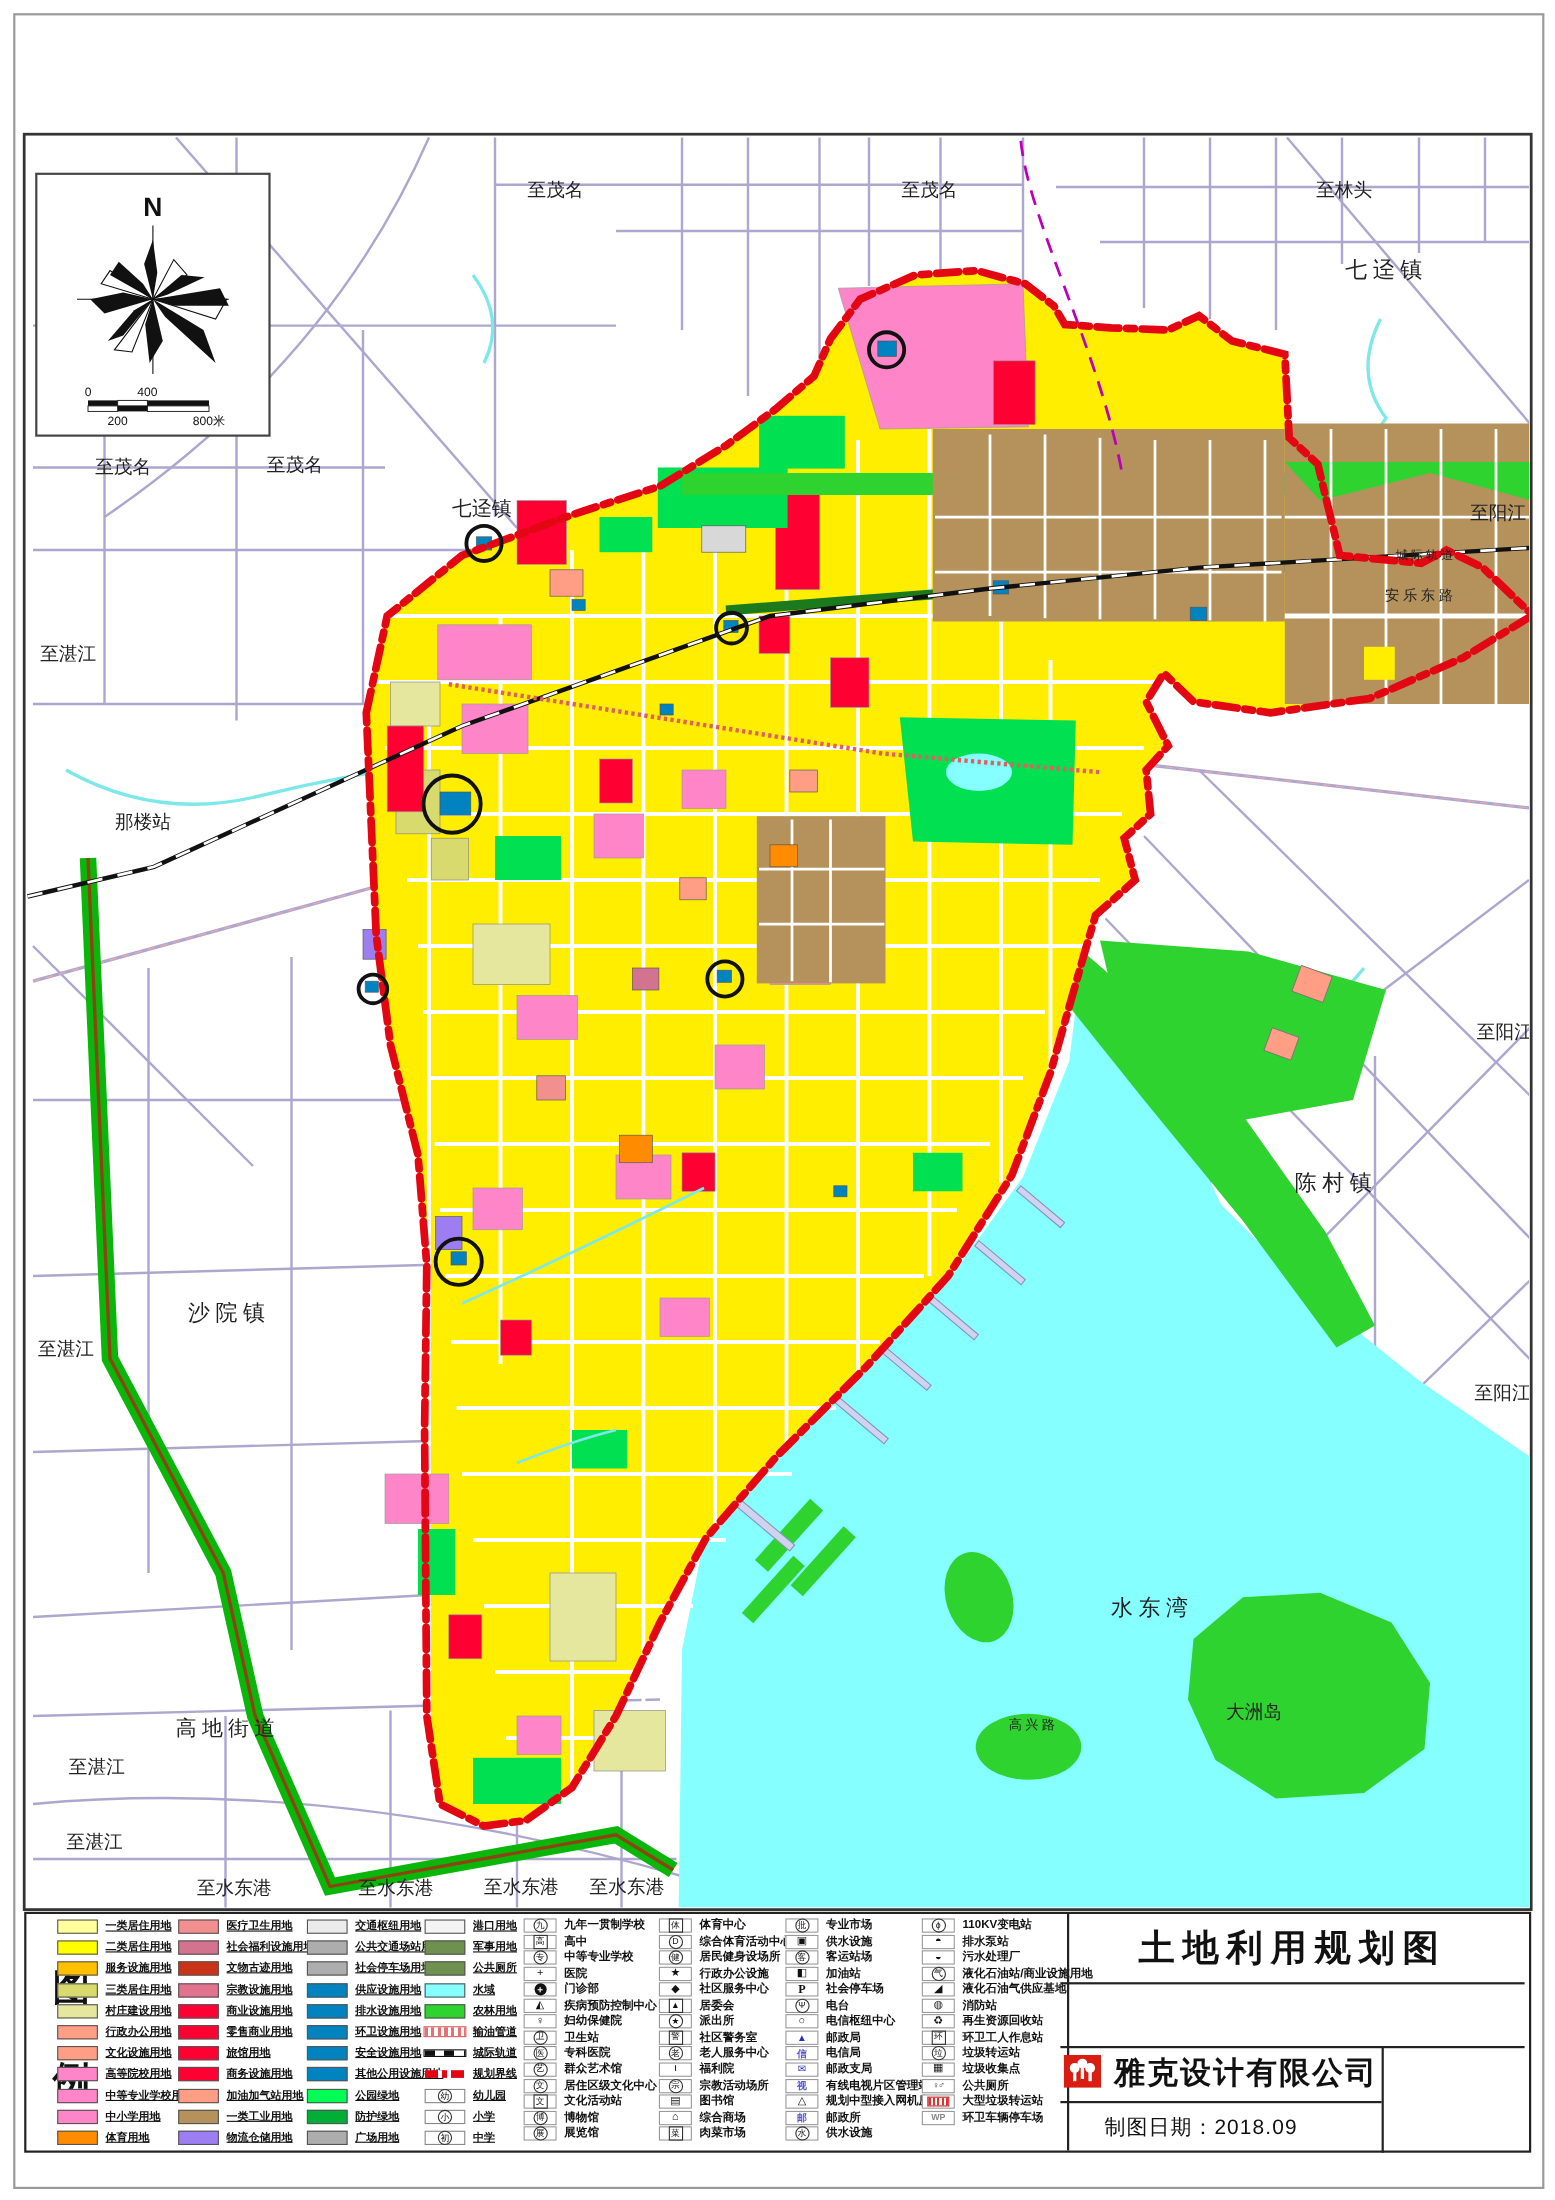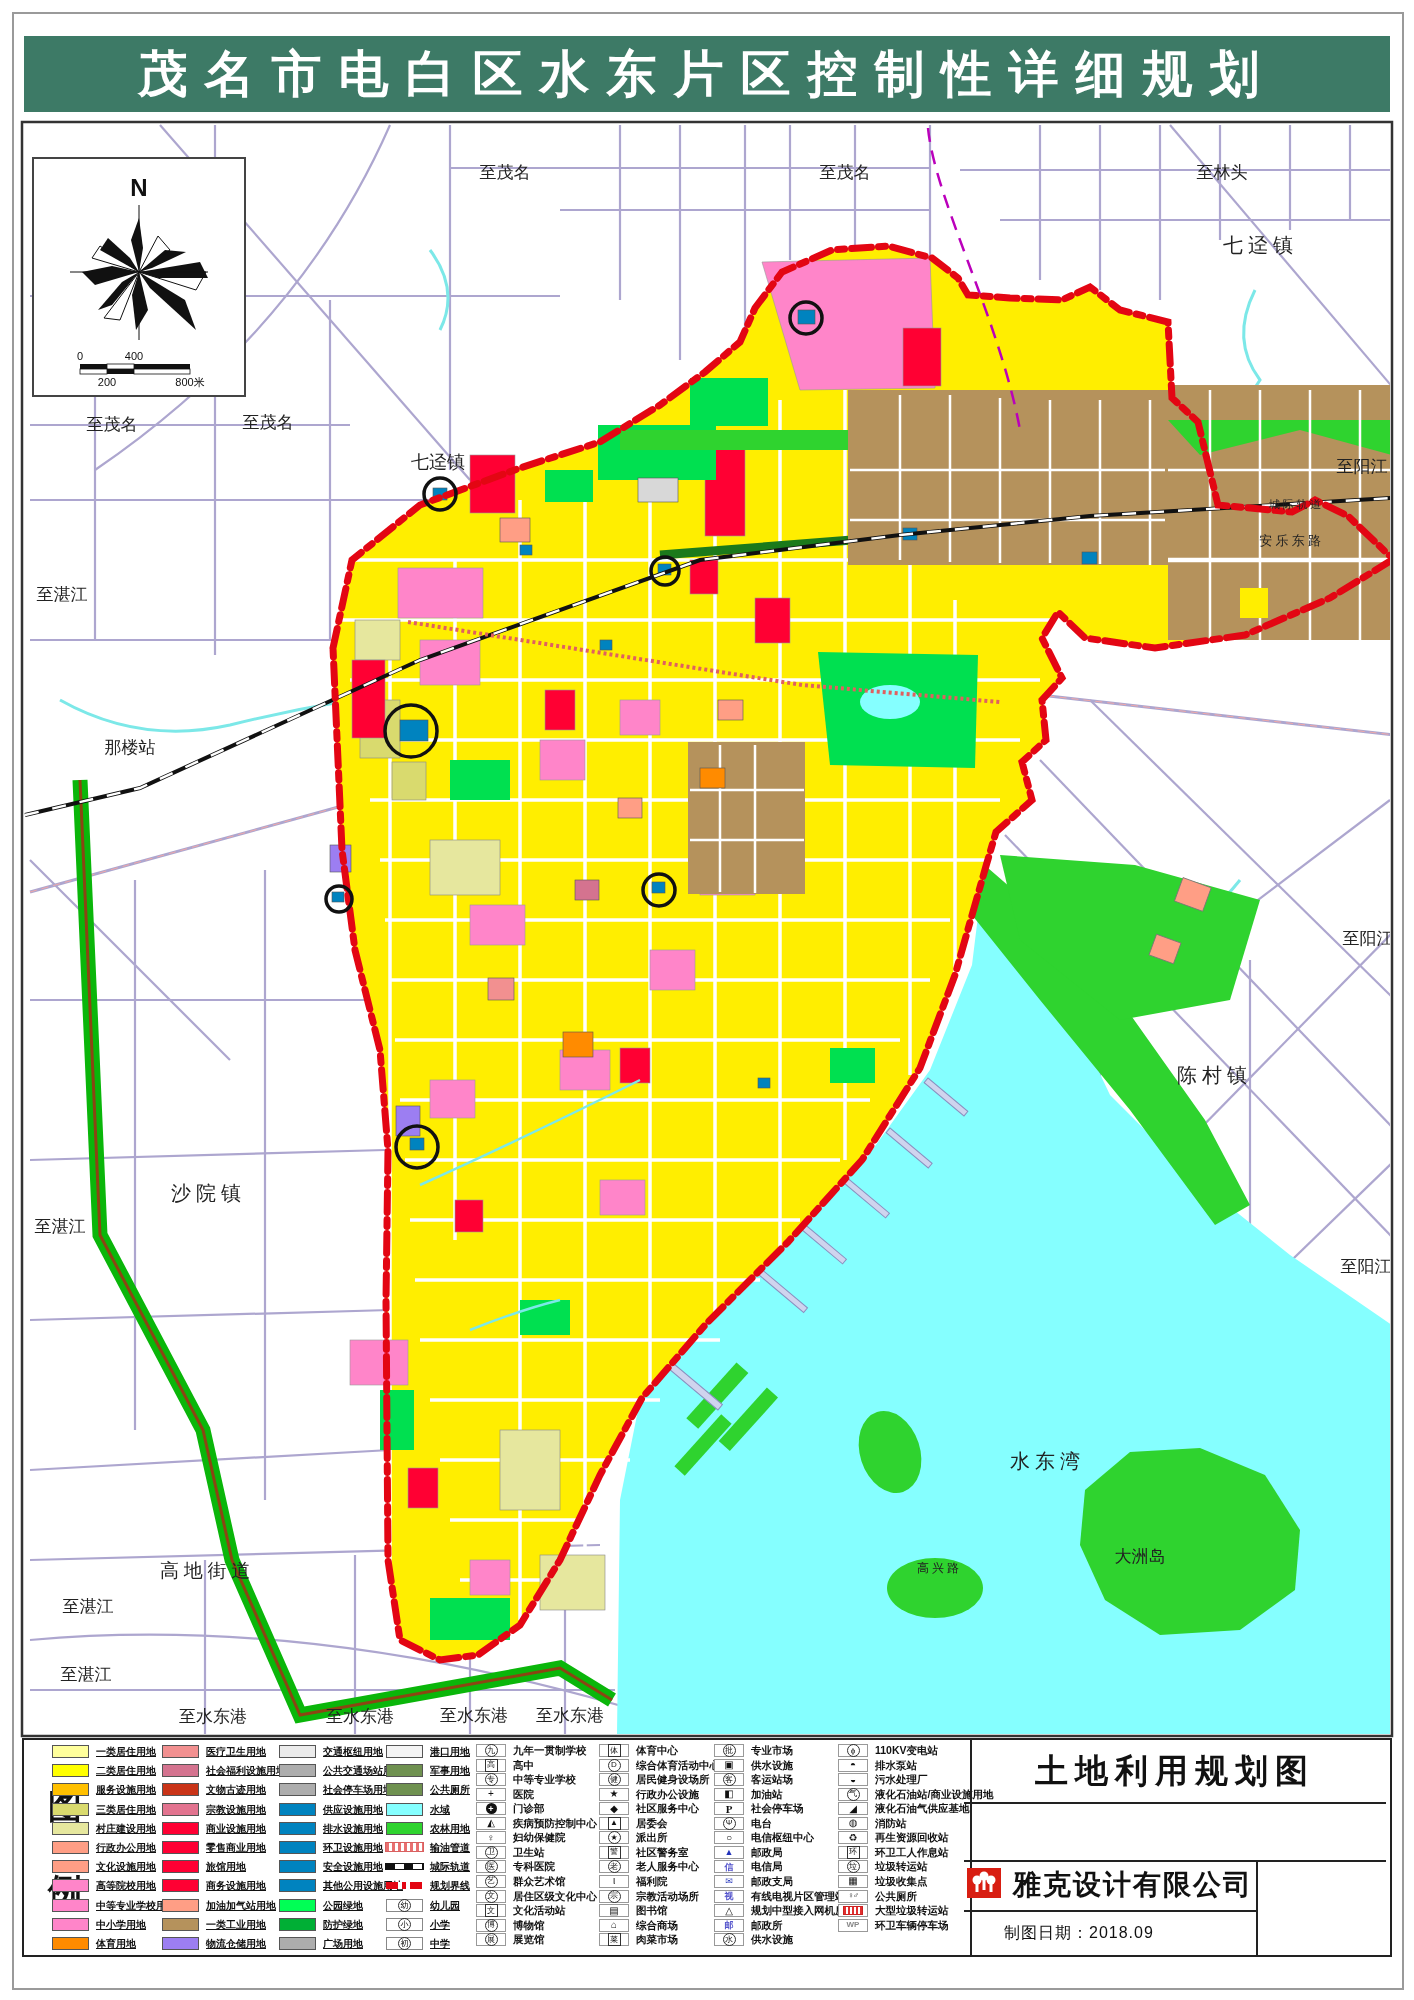--- a/index.html
+++ b/index.html
@@ -39,35 +39,32 @@
   .g-grey{color:#888;font-size:8px;font-weight:bold;}
   .g-small{font-size:8px;letter-spacing:-1px;}
   .g-serif{font-family:"Liberation Serif",serif;font-weight:bold;font-size:11px;}
   .legend-vline{position:absolute;top:0;width:2px;height:100%;background:#222;}
   
   .tb{position:absolute;top:0;height:100%;}
   .tb-row{position:absolute;width:100%;box-sizing:border-box;display:flex;align-items:center;justify-content:center;}
   .tb-title{font-size:33px;font-weight:bold;letter-spacing:7px;color:#111;}
   .tb-auth{font-size:20px;color:#111;letter-spacing:1px;}
   .tb-comp{font-size:28px;font-weight:bold;color:#111;letter-spacing:2px;}
-  .tb-date{font-size:16px;color:#111;letter-spacing:1px;}
+  .tb-date{font-size:19px;color:#111;letter-spacing:1px;}
   .tb-sheet{font-size:46px;font-weight:bold;color:#111;}
   .tb-hline{position:absolute;height:2px;background:#222;}
   .tb-vline{position:absolute;width:2px;background:#222;}
   .logo{display:inline-block;margin-right:12px;}
 </style>
 </head>
 <body>
 
 <div class="page">
   <div class="outer-frame"></div>
 
-  <div class="banner" style="background: rgb(61, 122, 102);">
-    <div class="banner-title">茂名市电白区水东片区控制性详细规划</div>
-  </div>
 
   <svg class="map-svg" width="1414" height="2000" viewBox="0 0 1414 2000">
     <defs>
       <clipPath id="frameClip">
           <rect x="24" y="124" width="1366" height="1610"></rect>
         </clipPath>
     </defs>
     <rect x="22" y="122" width="1370" height="1614" fill="#ffffff" stroke="#333" stroke-width="2.5"></rect>
     <g clip-path="url(#frameClip)">
 

